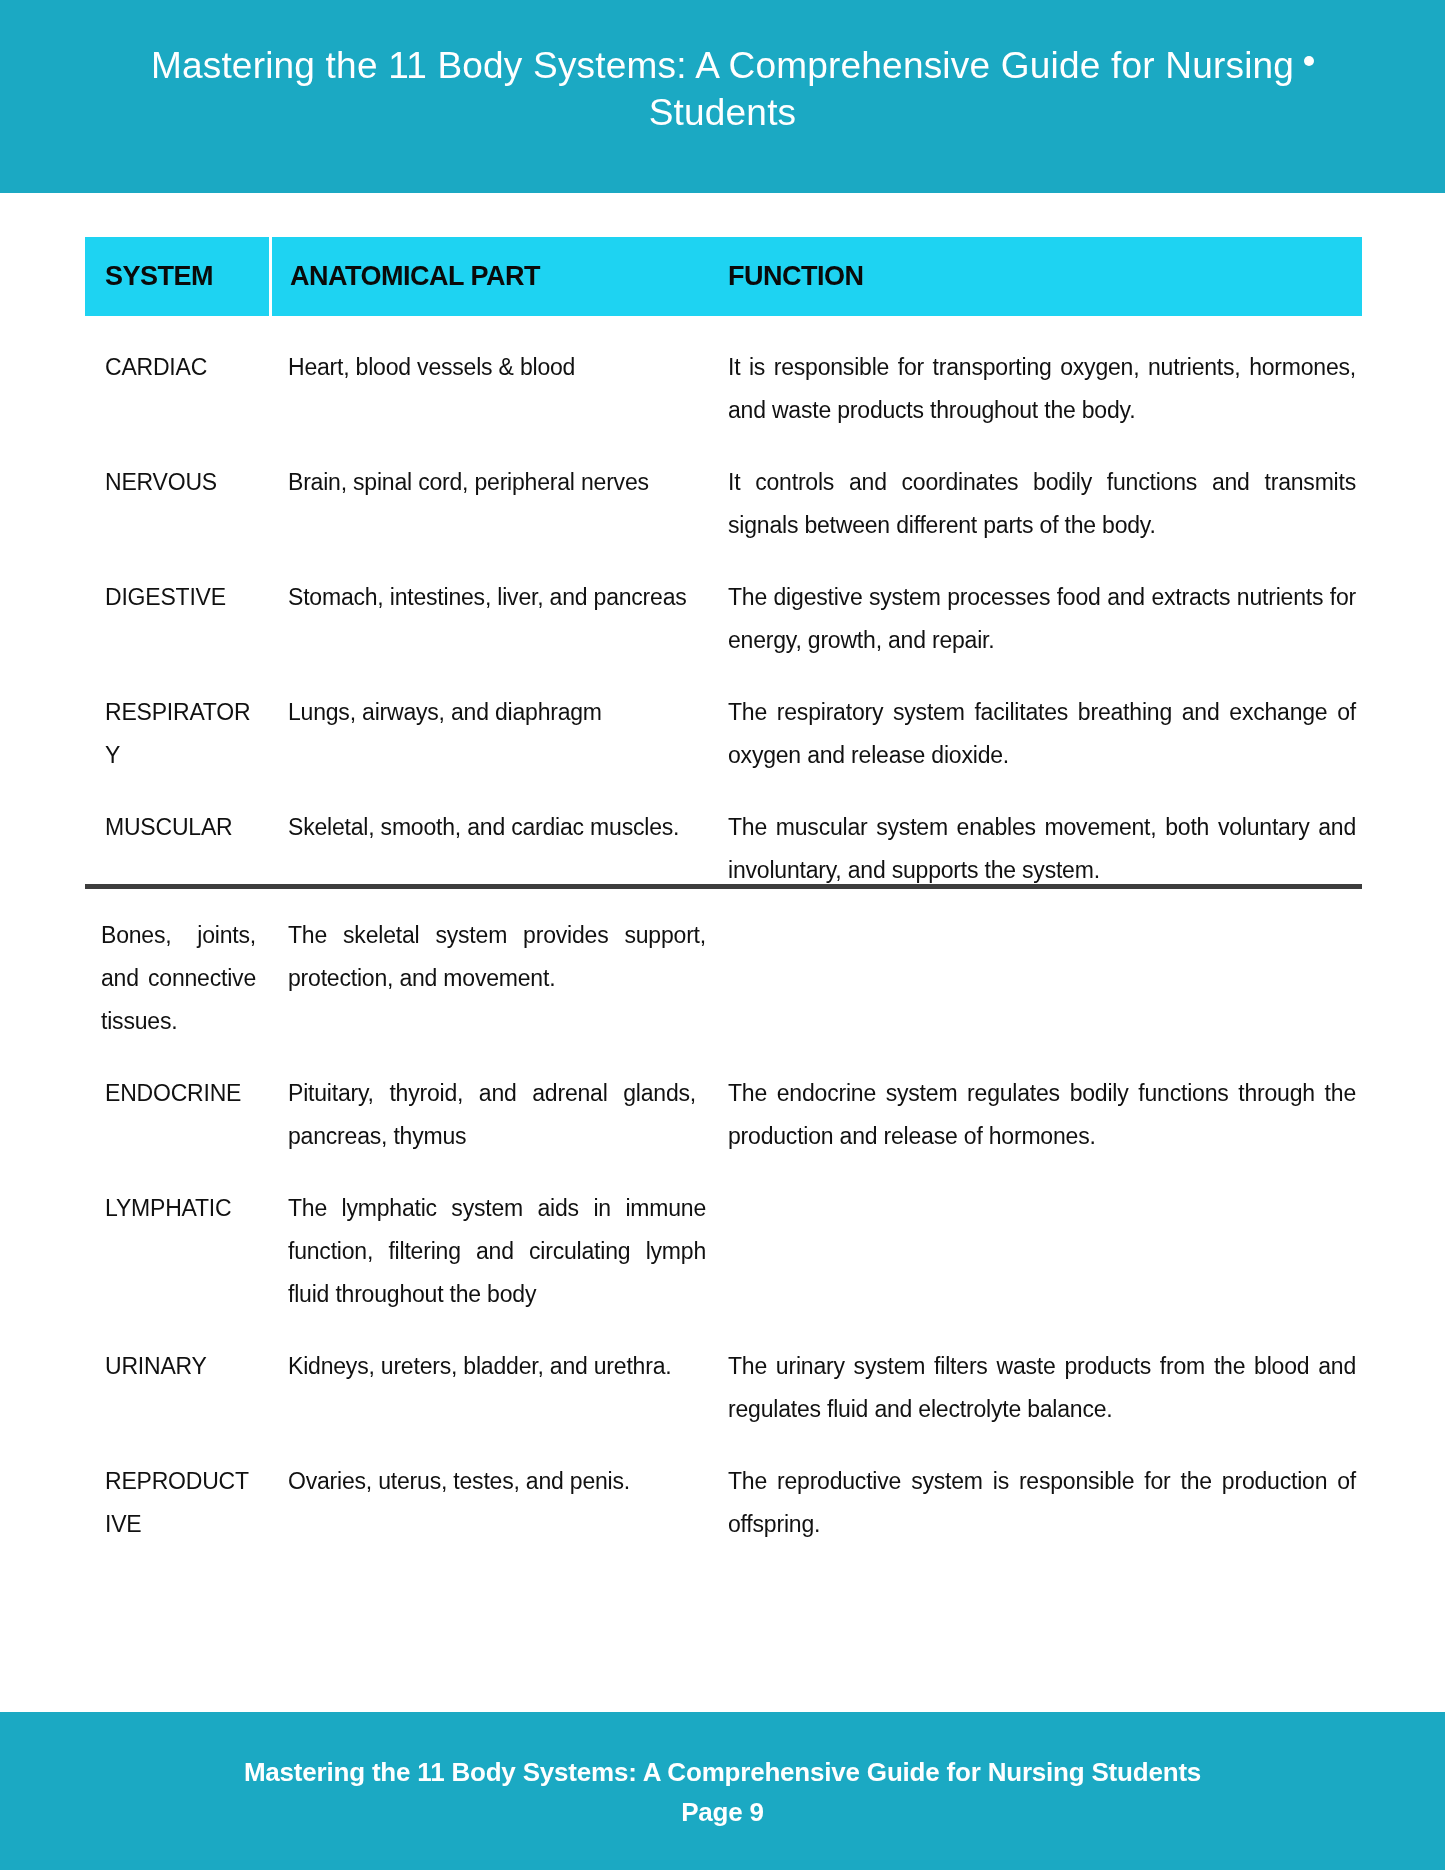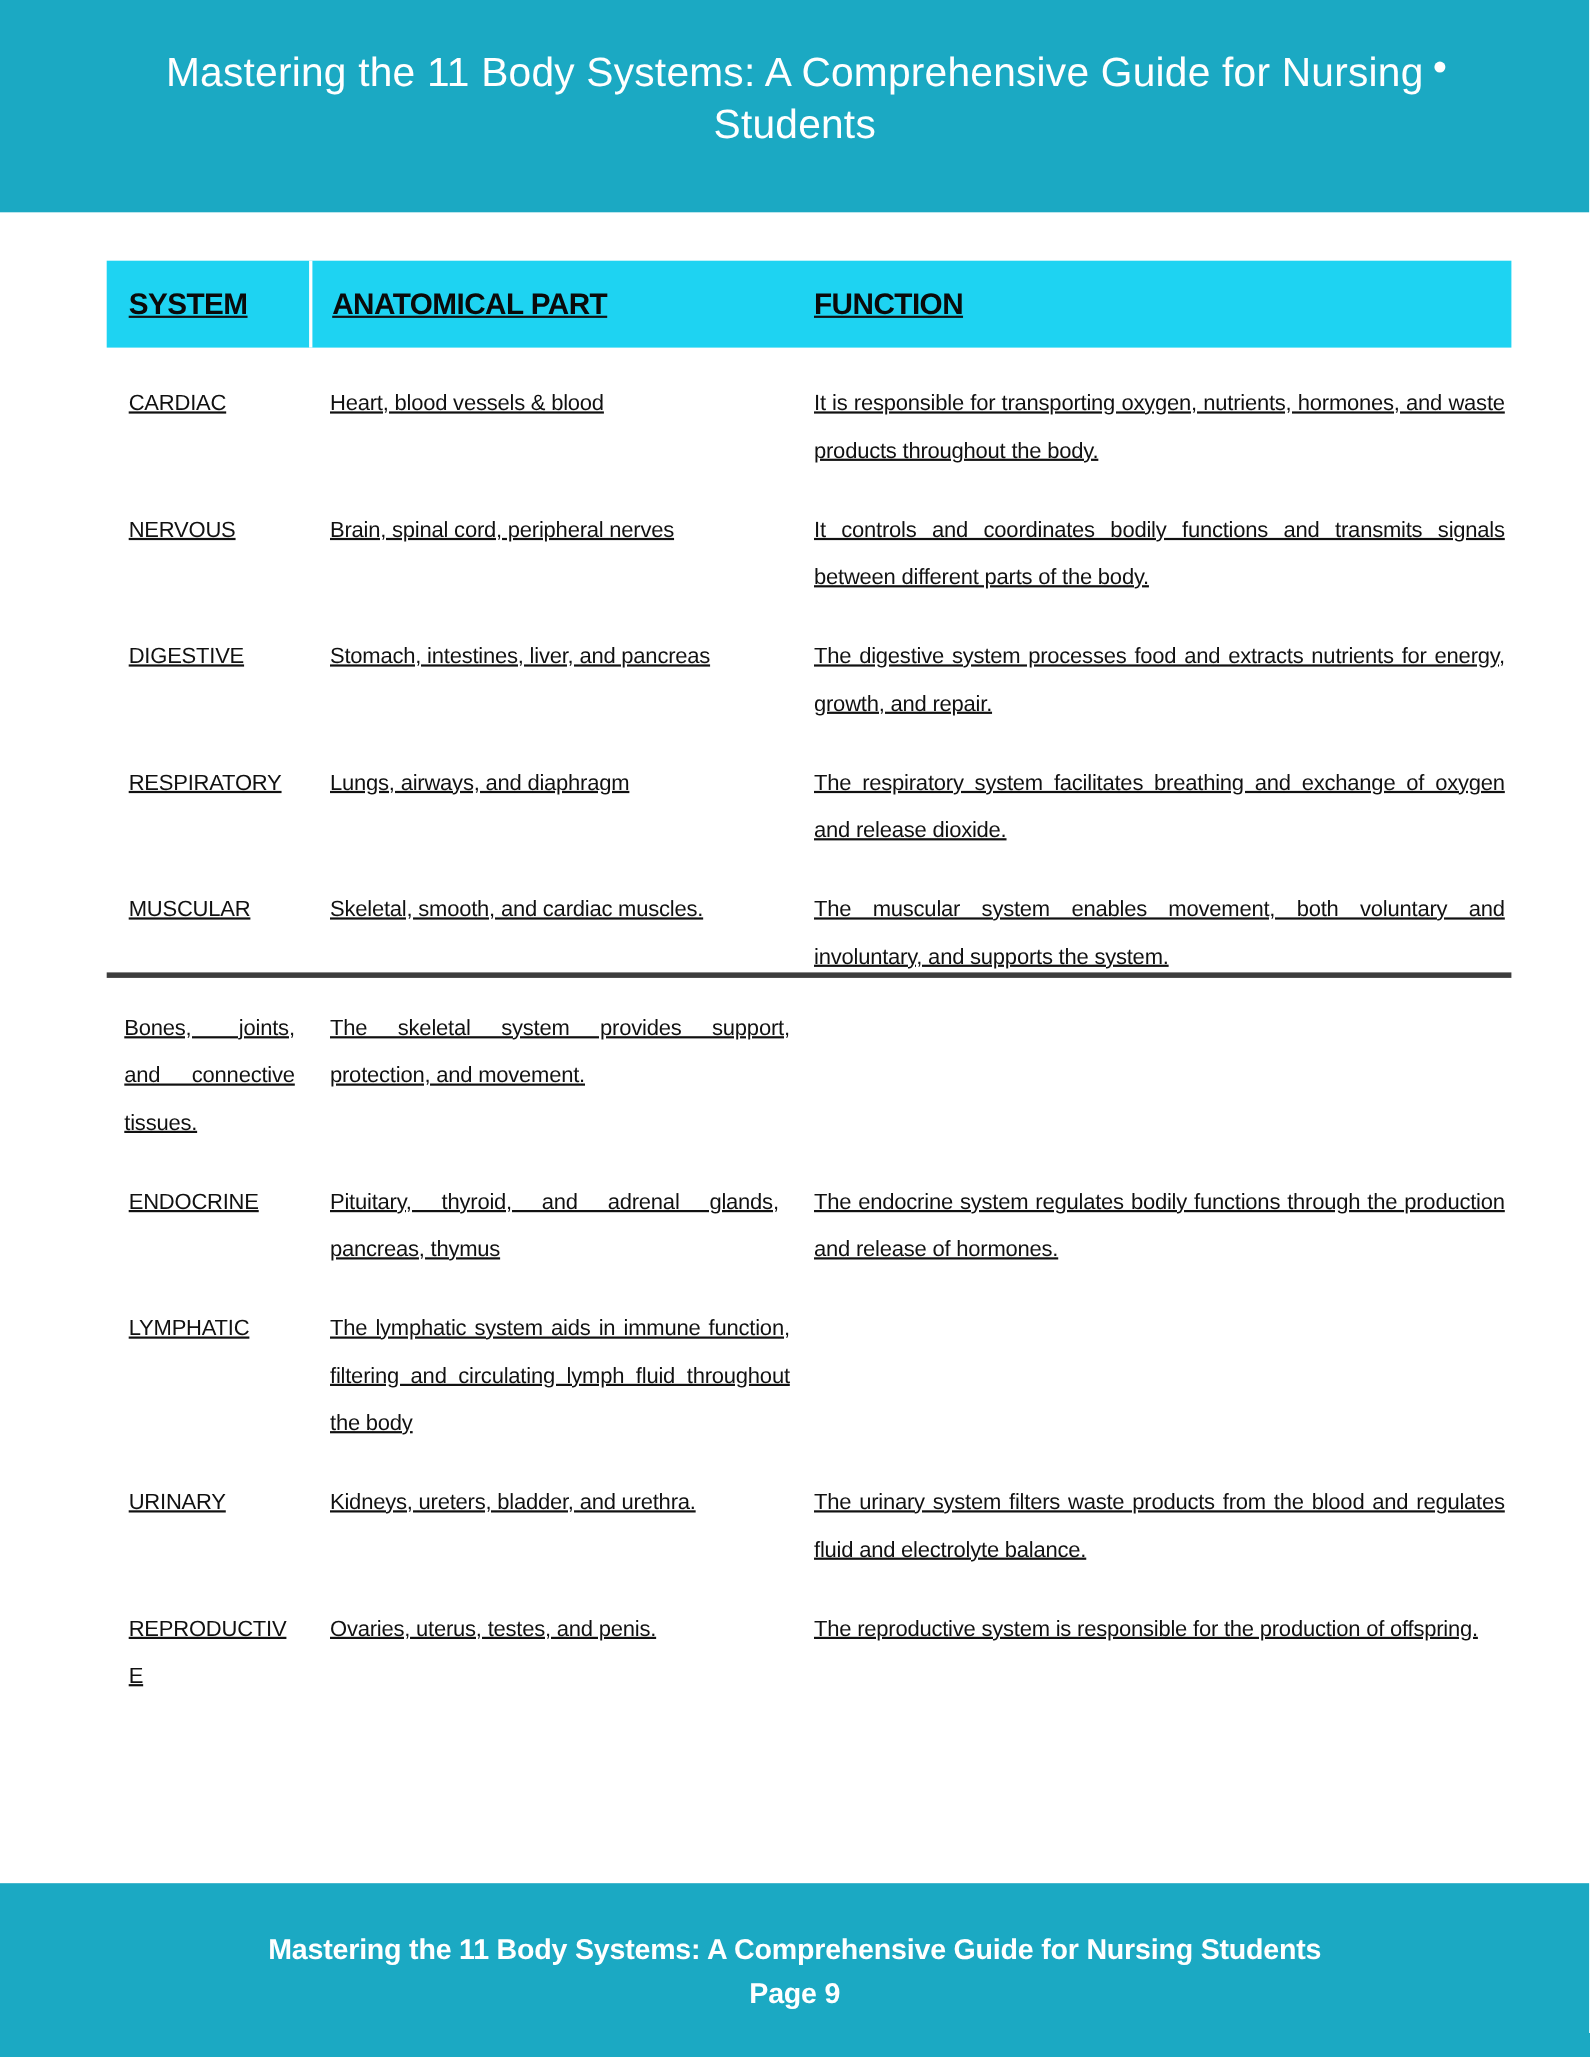--- a/index.html
+++ b/index.html
@@ -42,23 +42,22 @@
     left: 1304px; top: 56px;
     width: 10px; height: 10px;
     border-radius: 50%;
     background: var(--white);
   }
 
   
   .table {
     position: absolute;
     top: 237px;
-    left: 97px;
+    left: 85px;
     width: 1277px;
-    text-decoration: underline;
   }
   .thead {
     display: grid;
     grid-template-columns: 187px 440px 650px;
     background: var(--header_cyan);
     height: 79px;
   }
   .thead .hcell {
     display: flex;
     align-items: center;
@@ -72,21 +71,21 @@
   .thead .hcell.h-func { padding-left: 16px; }
 
   .tbody { padding-top: 30px; }
   .trow {
     display: grid;
     grid-template-columns: 187px 440px 650px;
     min-height: 86px;
     margin-bottom: 29px;
   }
   .cell {
-    font-size: 20px;
+    font-size: 23px;
     line-height: 43px;
     letter-spacing: -0.2px;
   }
   .cell.sys {
     padding-left: 20px;
     padding-right: 18px;
     font-weight: 500;
     word-break: break-all;
   }
   .cell.part {

